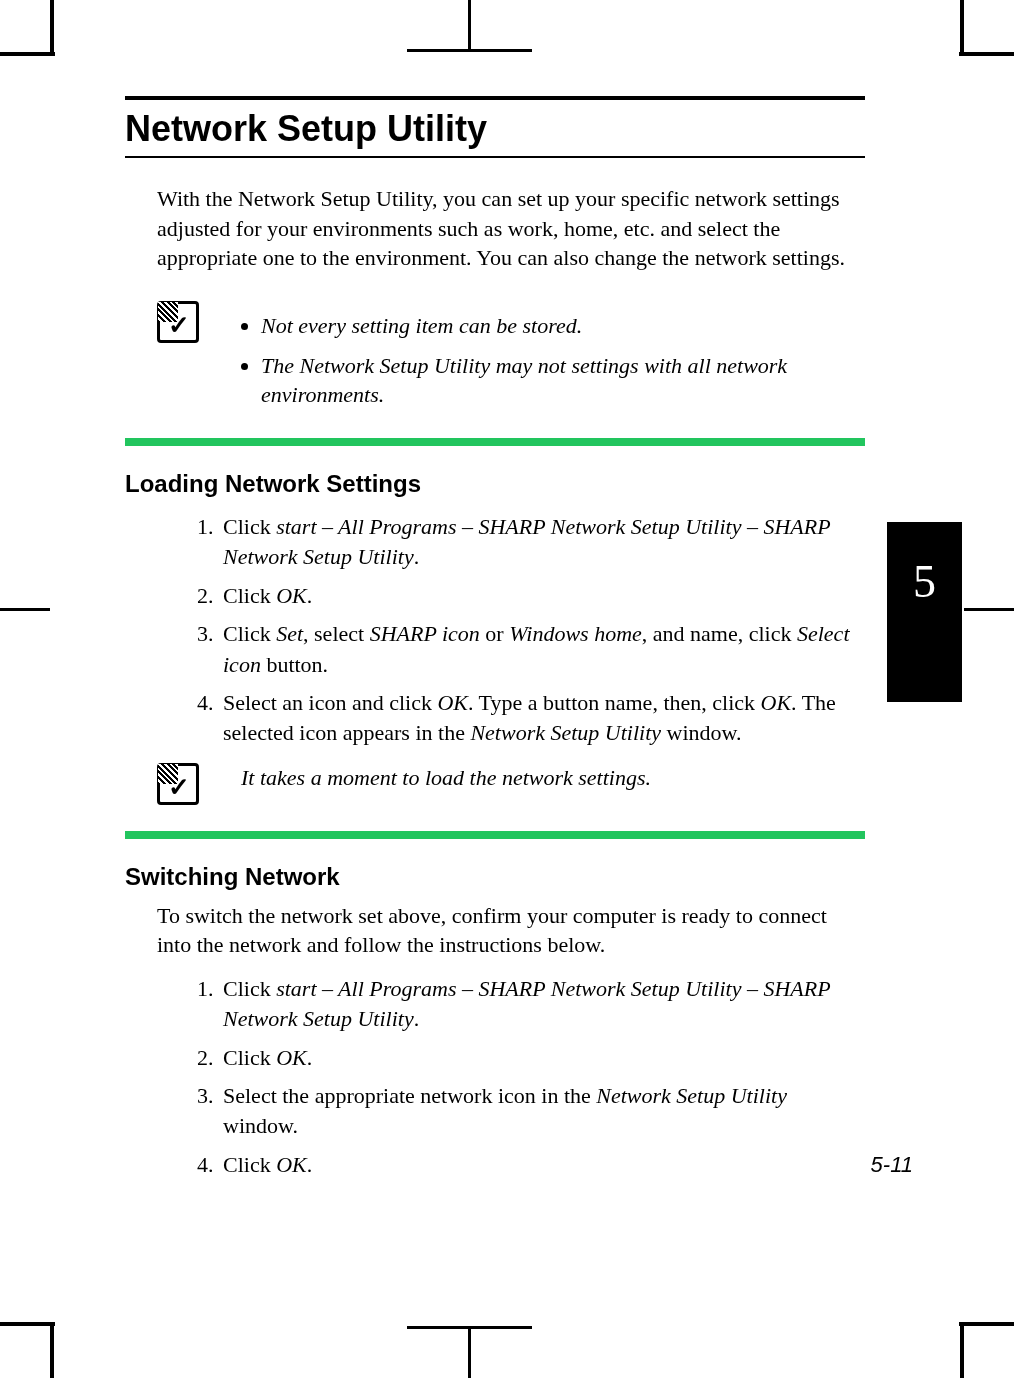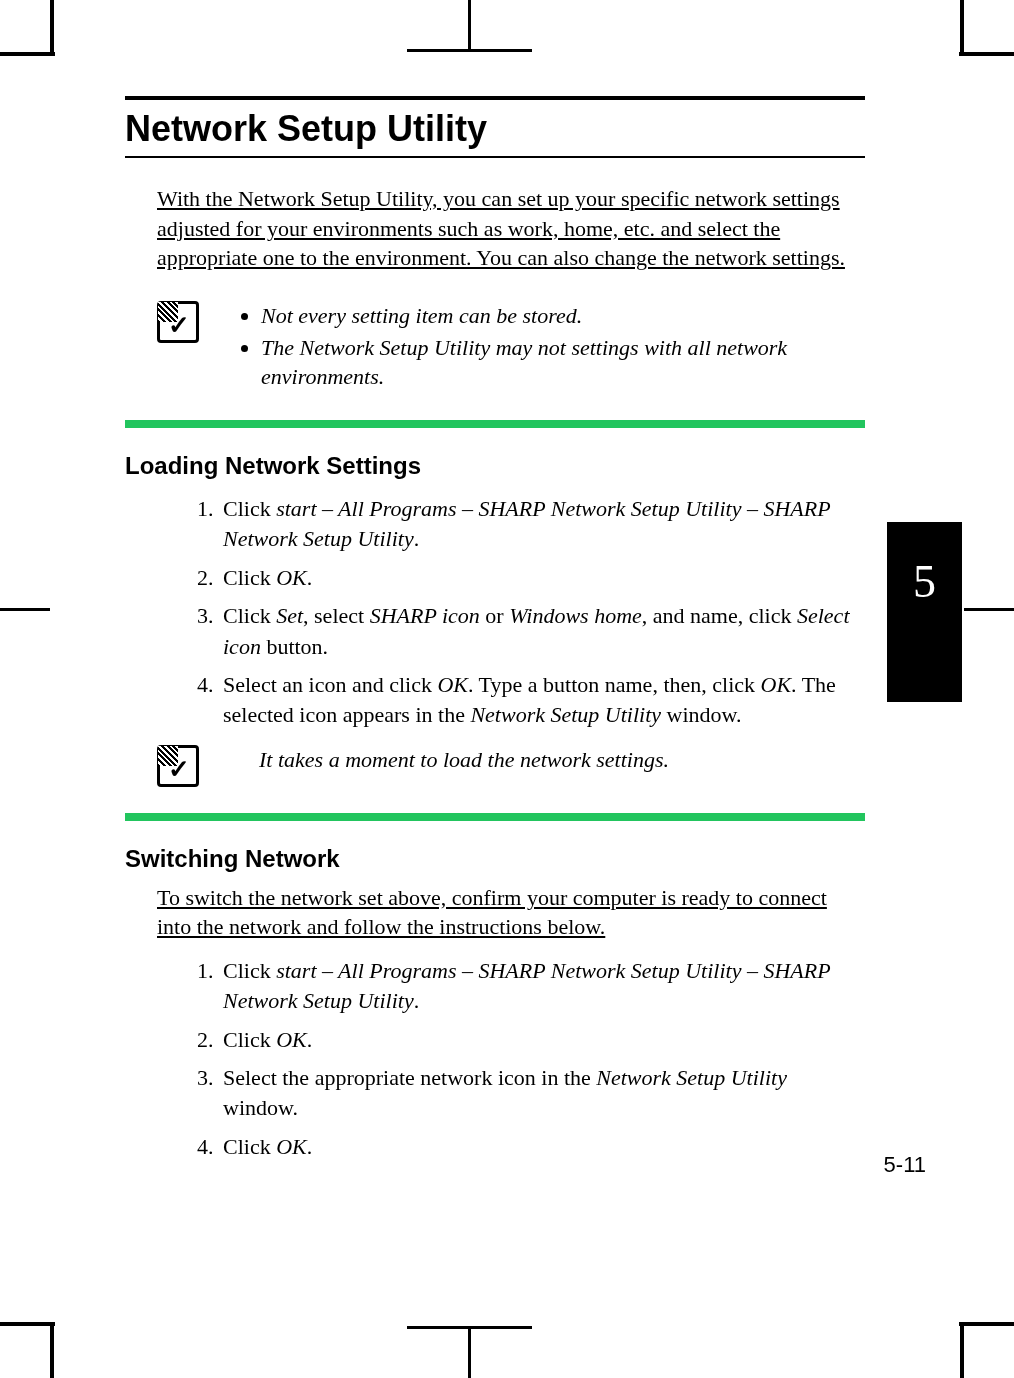--- a/index.html
+++ b/index.html
@@ -48,21 +48,21 @@
   .title-bar-top { border-top: 4px solid #000; margin-bottom: 4px; }
   h1 {
     font-family: Arial, Helvetica, sans-serif;
     font-weight: bold;
     font-size: 36px;
     margin: 0;
     padding: 4px 0 6px 0;
     border-bottom: 2px solid #000;
   }
   .body-text { margin-left: 32px; width: 700px; }
-  p { font-size: 22px; line-height: 1.35; margin: 0; text-decoration: underline; }
+  p { font-size: 22px; line-height: 1.35; margin: 0; }
   .intro { margin-top: 26px; }
   .note-row { display: flex; align-items: flex-start; margin-top: 28px; }
   .note-icon {
     width: 42px; height: 42px;
     border: 3px solid #000;
     border-radius: 4px;
     position: relative;
     margin-right: 42px;
     flex-shrink: 0;
   }
@@ -75,40 +75,41 @@
   .note-icon::after {
     content: "✓";
     position: absolute;
     font-family: Arial, sans-serif;
     font-weight: bold;
     font-size: 26px;
     left: 8px; top: 6px;
     color: #000;
   }
   .note-list { margin: 0; padding: 0 0 0 20px; font-style: italic; font-size: 22px; line-height: 1.35; }
-  .note-list li { margin: 0 0 2px 0; }
+  .note-list li { margin: 10px 0 2px 0; }
   .note-single { font-style: italic; font-size: 22px; line-height: 1.35; }
   h2 {
     font-family: Arial, Helvetica, sans-serif;
     font-weight: bold;
     font-size: 24px;
     margin: 26px 0 0 0;
     padding-top: 24px;
     border-top: 8px solid #22c55e;
   }
   .sub-intro { margin-top: 10px; }
   ol { margin: 14px 0 0 0; padding-left: 62px; font-size: 22px; line-height: 1.38; }
   ol li { margin-bottom: 8px; padding-left: 4px; }
   .i { font-style: italic; }
   .page-num {
     position: absolute;
-    right: 88px;
+    right: 101px;
     bottom: 200px;
     font-family: Arial, Helvetica, sans-serif;
     font-size: 22px;
+    font-style: italic;
   }
 </style>
 </head>
 <body>
 
 <div class="crop-mark cm-tl-v"></div>
 <div class="crop-mark cm-tl-h"></div>
 <div class="crop-mark cm-tc-v"></div>
 <div class="crop-mark cm-tc-h"></div>
 <div class="crop-mark cm-tr-v"></div>
@@ -142,21 +143,21 @@
 
   <h2>Loading Network Settings</h2>
   <div class="body-text">
     <ol>
       <li><span>Click </span><span class="i">start – All Programs – SHARP Network Setup Utility – SHARP Network Setup Utility</span><span>.</span></li>
       <li><span>Click </span><span class="i">OK</span><span>.</span></li>
       <li><span>Click </span><span class="i">Set</span><span>, select </span><span class="i">SHARP icon</span><span> or </span><span class="i">Windows home</span><span>, and name, click </span><span class="i">Select icon</span><span> button.</span></li>
       <li><span>Select an icon and click </span><span class="i">OK</span><span>. Type a button name, then, click </span><span class="i">OK</span><span>. The selected icon appears in the </span><span class="i">Network Setup Utility</span><span> window.</span></li>
     </ol>
 
-    <div class="note-row" style="margin-top:14px;gap:18px;">
+    <div class="note-row" style="margin-top:14px;">
       <div class="note-icon"></div>
       <div class="note-single">It takes a moment to load the network settings.</div>
     </div>
   </div>
 
   <h2>Switching Network</h2>
   <div class="body-text">
     <p class="sub-intro">To switch the network set above, confirm your computer is ready to connect into the network and follow the instructions below.</p>
     <ol>
       <li><span>Click </span><span class="i">start – All Programs – SHARP Network Setup Utility – SHARP Network Setup Utility</span><span>.</span></li>

